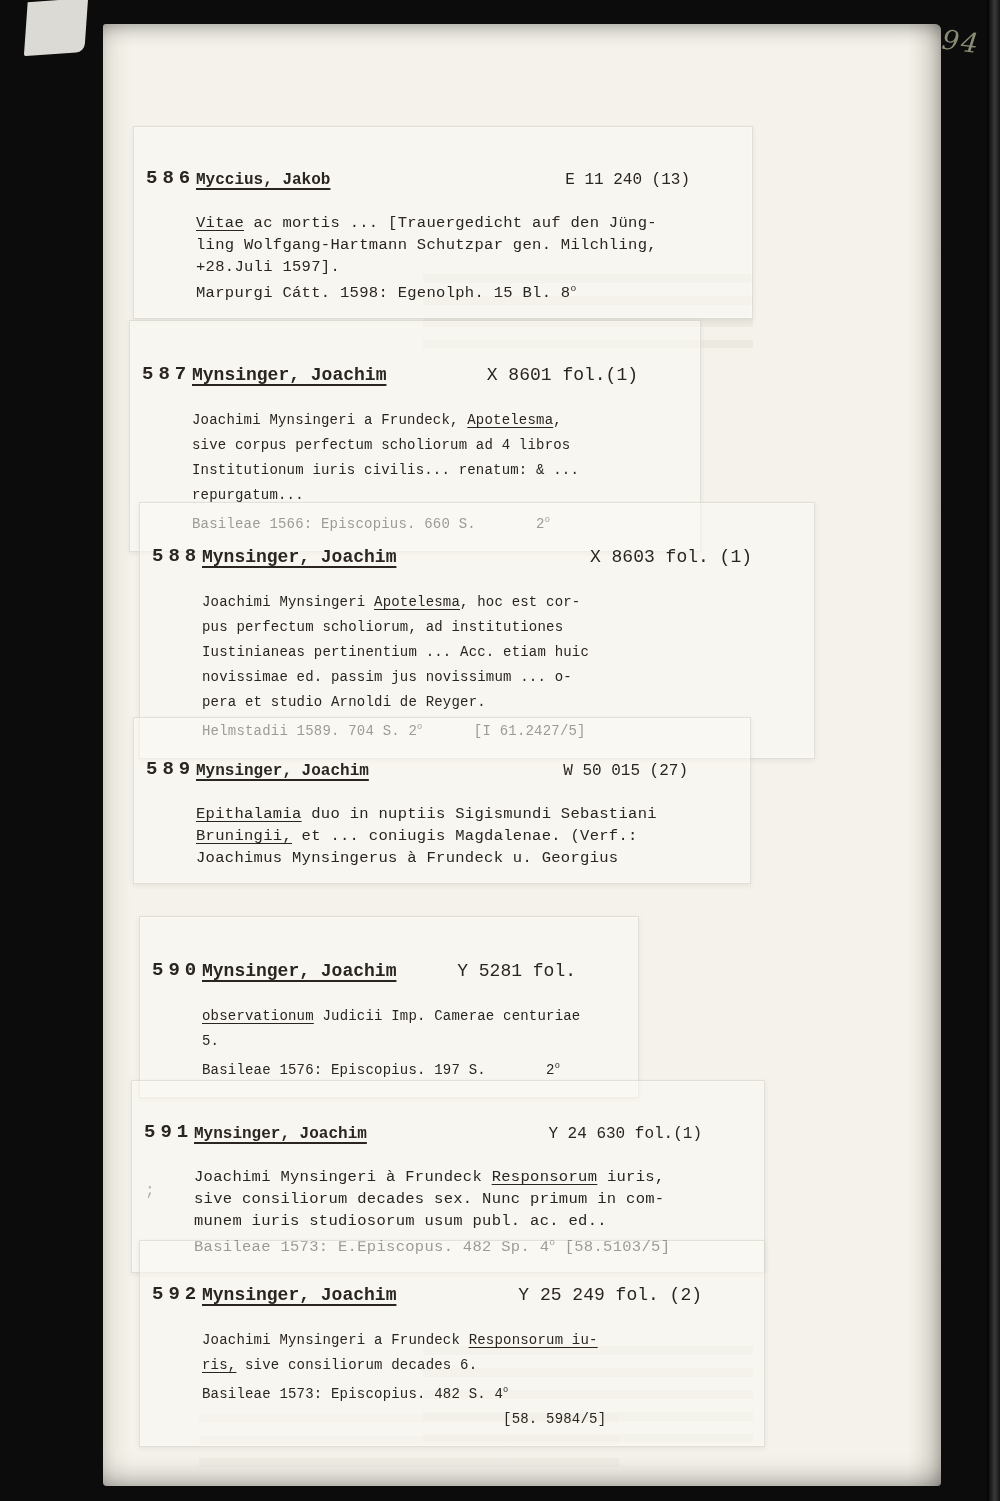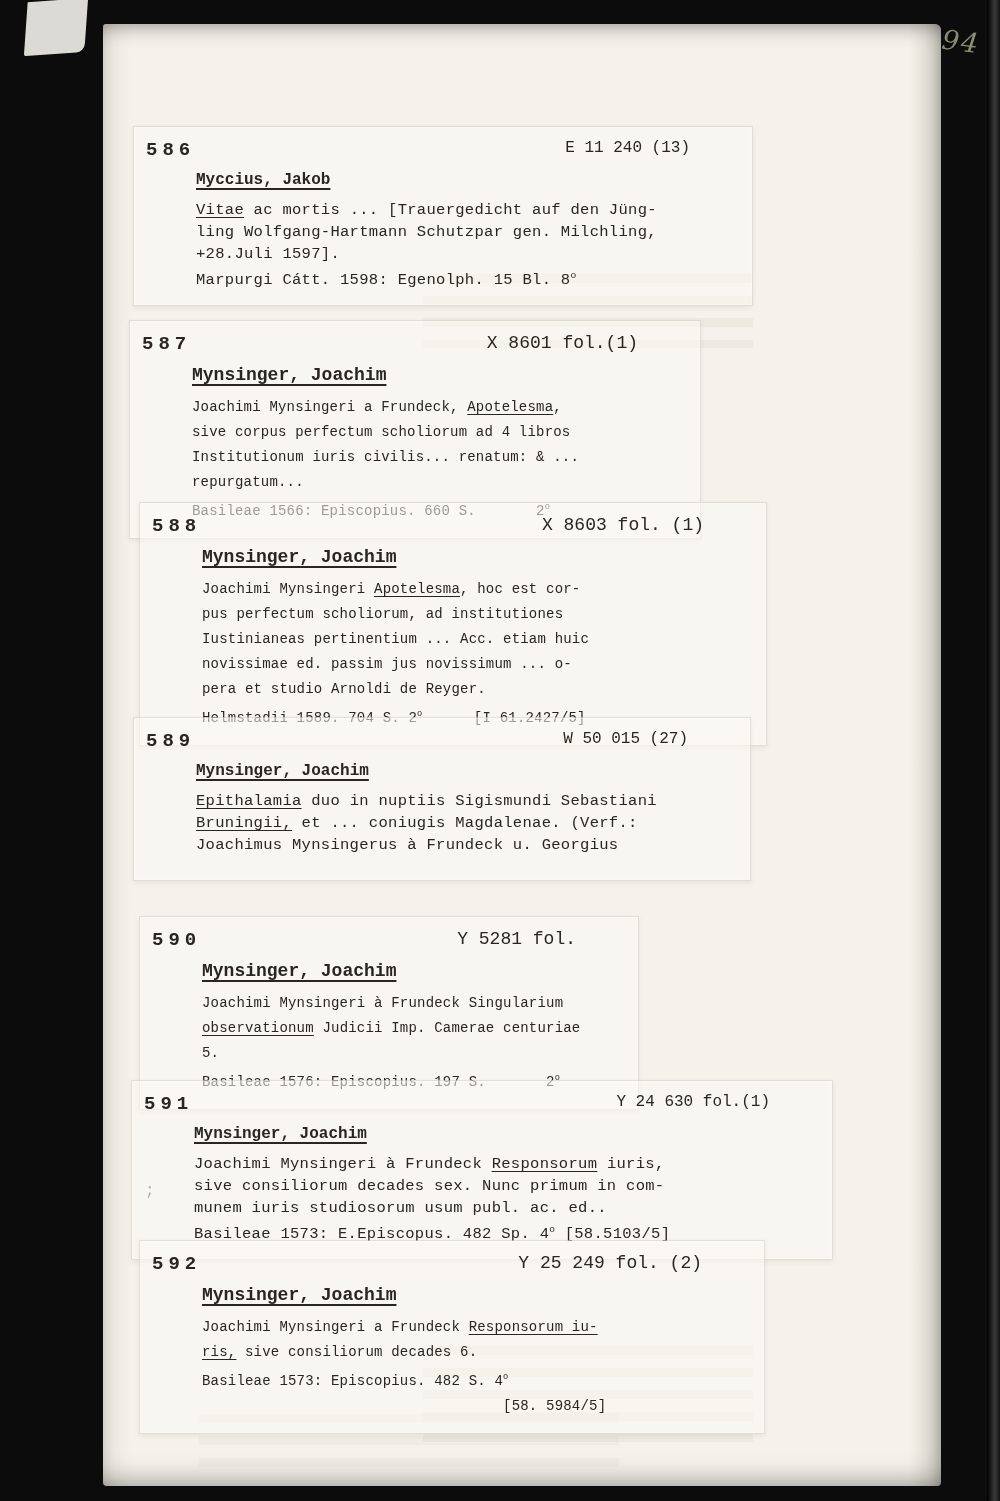--- a/index.html
+++ b/index.html
@@ -41,37 +41,37 @@
     border-radius:3px 6px 4px 4px;
   }
   
   .card{
     position:absolute; color:var(--ink);
     background:rgba(252,250,244,.55);
     border:1px solid rgba(110,98,80,.16);
     box-shadow:inset 0 0 0 1px rgba(255,255,255,.25), 0 2px 5px rgba(70,60,45,.08);
     padding:12px 14px 14px 12px;
   }
-  .card .head{ display:flex; align-items:flex-start; white-space:pre; font-size:18px; }
+  .card .head{ display:flex; align-items:flex-end; white-space:pre; font-size:18px; }
   .card.small .head{ font-size:16px; }
   .num{ font-weight:bold; font-size:19px; letter-spacing:5px; width:50px; flex:0 0 auto; }
   .heading{ font-weight:bold; text-decoration:underline; text-underline-offset:4px; text-decoration-thickness:1.5px;margin-top:32px; }
   .shelf{ margin-left:auto; margin-right:48px; }
-  .body{ margin:10px 0 0 50px; }
+  .body{ margin:23px 0 0 50px; }
   .line{ white-space:pre-wrap; font-size:14px; line-height:25px; letter-spacing:.2px; }
   .card.small .line{ font-size:15.5px; line-height:22px; letter-spacing:.3px; }
   .u{ text-decoration:underline; text-underline-offset:3px; text-decoration-thickness:1.2px; }
   .sup{ vertical-align:super; font-size:62%; letter-spacing:0; }
   
   .c0{ left:30px; top:102px;  width:620px; min-height:150px; }
   .c1{ left:26px; top:296px;  width:572px; min-height:184px; }
-  .c2{ left:36px; top:478px;  width:628px; min-height:208px; }
+  .c2{ left:36px; top:478px;  width:676px; min-height:208px; }
   .c3{ left:30px; top:693px;  width:618px; min-height:164px; }
   .c4{ left:36px; top:892px;  width:500px; min-height:160px; }
-  .c5{ left:28px; top:1056px; width:702px; min-height:150px; }
+  .c5{ left:28px; top:1056px; width:634px; min-height:150px; }
   .c6{ left:36px; top:1216px; width:626px; min-height:172px; }
   
   .ghost{
     position:absolute; opacity:.45;
     background:repeating-linear-gradient(180deg,
       rgba(96,86,64,.12) 0 9px, rgba(96,86,64,0) 9px 22px);
   }
   .g1{ left:320px; top:250px;  width:330px; height:74px; }
   .g2{ left:320px; top:1322px; width:330px; height:96px; }
   .g3{ left:96px;  top:1390px; width:420px; height:58px; opacity:.3; }
@@ -128,21 +128,20 @@
           <div class="head"><span class="num">589</span><span class="heading">Mynsinger, Joachim</span><span class="shelf">W 50 015 (27)</span></div>
           <div class="body">
             <div class="line"><span class="u">Epithalamia</span><span> duo in nuptiis Sigismundi Sebastiani</span></div>
             <div class="line"><span class="u">Bruningii,</span><span> et ... coniugis Magdalenae. (Verf.:</span></div>
             <div class="line"><span>Joachimus Mynsingerus à Frundeck u. Georgius</span></div>
           </div>
         </article>
         <article class="card c4">
           <div class="head"><span class="num">590</span><span class="heading">Mynsinger, Joachim</span><span class="shelf">Y 5281 fol.</span></div>
           <div class="body">
-            <div class="line"><span>Joachimi Mynsingeri à Frundeck Singularium</span></div>
             <div class="line"><span class="u">observationum</span><span> Judicii Imp. Camerae centuriae</span></div>
             <div class="line"><span>5.</span></div>
             <div class="line"><span>Basileae 1576: Episcopius. 197 S.       2</span><span class="sup">o</span></div>
           </div>
         </article>
         <article class="card c5 small">
           <div class="head"><span class="num">591</span><span class="heading">Mynsinger, Joachim</span><span class="shelf">Y 24 630 fol.(1)</span></div>
           <div class="body">
             <div class="line"><span>Joachimi Mynsingeri à Frundeck </span><span class="u">Responsorum</span><span> iuris,</span></div>
             <div class="line"><span>sive consiliorum decades sex. Nunc primum in com-</span></div>

